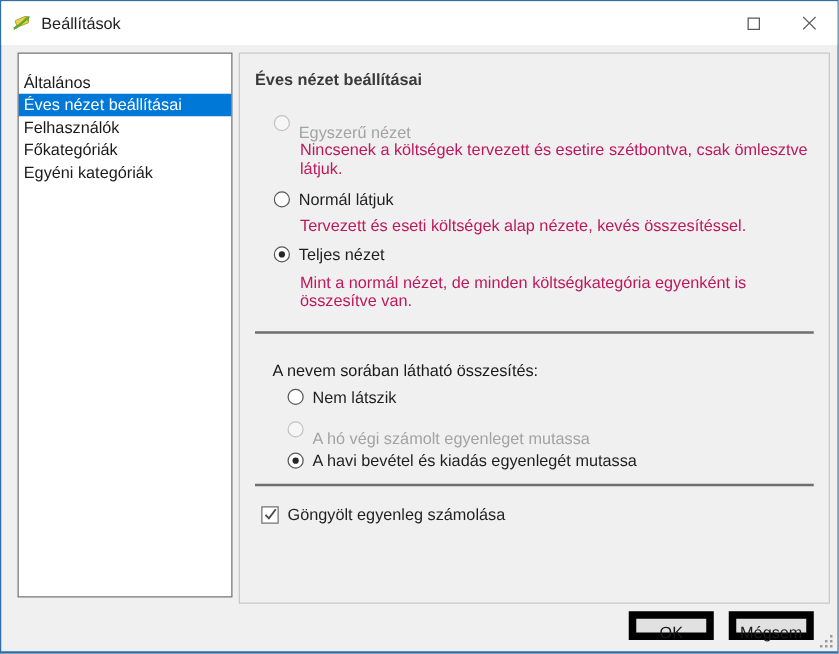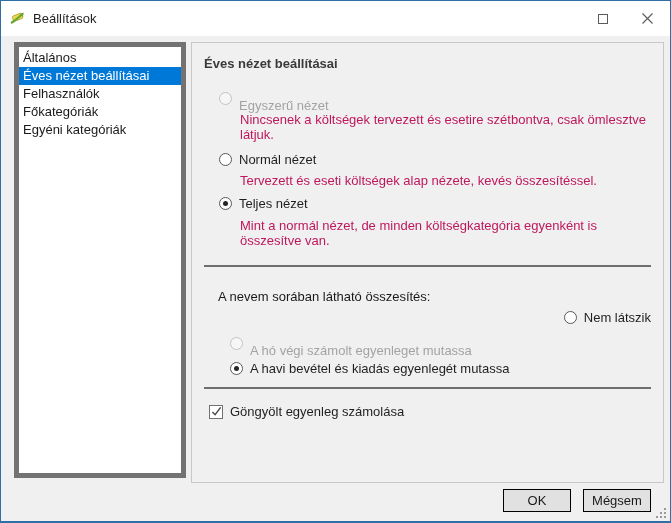--- a/index.html
+++ b/index.html
@@ -26,22 +26,22 @@
   .cap-spacer { flex:1; }
   .cap-btn {
     width:45px; height:34px; display:flex; align-items:center; justify-content:center;
     cursor:default;
   }
   .maxi-glyph { width:10px; height:10px; border:1px solid #5a5a5a; }
 
   
   .listbox {
     position: absolute; left:13px; top:41px; width:172px; height:436px;
-    background:#ffffff; border:5px solid #737373;
-    padding-top:2px;
+    background:#ffffff; border:1px solid #737373;
+    padding-top:14px;
     font-size:13px; color:#1a1a1a;
   }
   .list-item { height:18px; line-height:18px; padding-left:4px; white-space:nowrap; }
   .list-item.selected { background:#0078d7; color:#ffffff; }
 
   
   .panel {
     position:absolute; left:190px; top:41px; width:473px; height:441px;
     background:#f0f0f0; border:1px solid #c8c8c8;
     padding:13px 12px 0 12px;
@@ -70,34 +70,34 @@
   .d2 { margin-top:7px; }
   .sec1-r3 { margin-top:8px; }
   .d3 { margin-top:8px; }
 
   .divider { height:2px; background:#6e6e6e; border:0; }
   .div1 { margin-top:17px; }
   .div2 { margin-top:12px; }
 
   .sec2-label { margin-top:22px; margin-left:14px; color:#1a1a1a; }
   .g2-radio { margin-left:26px; }
-  .sec2-r1 { margin-top:6px;justify-content:flex-end; }
+  .sec2-r1 { margin-top:6px; }
   .sec2-r2 { margin-top:11px; }
   .sec2-r3 { margin-top:12px; }
 
   .check-row { margin-top:15px; margin-left:5px; display:flex; align-items:center; gap:7px; }
   .checkbox {
     width:14px; height:14px; background:#ffffff; border:1px solid #707070;
     display:flex; align-items:center; justify-content:center; flex:0 0 auto;
   }
 
   
   .btn {
     position:absolute; top:488px; width:68px; height:23px;
-    background:#e1e1e1; border:1px solid #000000;
+    background:#e1e1e1; border:6px solid #000000;
     font-size:13px; color:#1a1a1a; text-align:center; line-height:21px;
     font-family:"Liberation Sans", sans-serif;
   }
   .btn-ok { left:502px; }
   .btn-cancel { left:582px; }
 
   .grip { position:absolute; right:3px; bottom:2px; }
 </style>
 </head>
 <body>
@@ -135,21 +135,21 @@
     <div class="panel-heading">Éves nézet beállításai</div>
 
     <div class="radio-row disabled g1-radio sec1-r1">
       <span class="radio-circle"></span>
       <span class="radio-label">Egyszerű nézet</span>
     </div>
     <div class="desc d1">Nincsenek a költségek tervezett és esetire szétbontva, csak ömlesztve látjuk.</div>
 
     <div class="radio-row g1-radio sec1-r2">
       <span class="radio-circle"></span>
-      <span class="radio-label">Normál nézet</span>
+      <span class="radio-label">Normál látjuk</span>
     </div>
     <div class="desc d2">Tervezett és eseti költségek alap nézete, kevés összesítéssel.</div>
 
     <div class="radio-row g1-radio sec1-r3">
       <span class="radio-circle checked"></span>
       <span class="radio-label">Teljes nézet</span>
     </div>
     <div class="desc d3">Mint a normál nézet, de minden költségkategória egyenként is összesítve van.</div>
 
     <hr class="divider div1">

